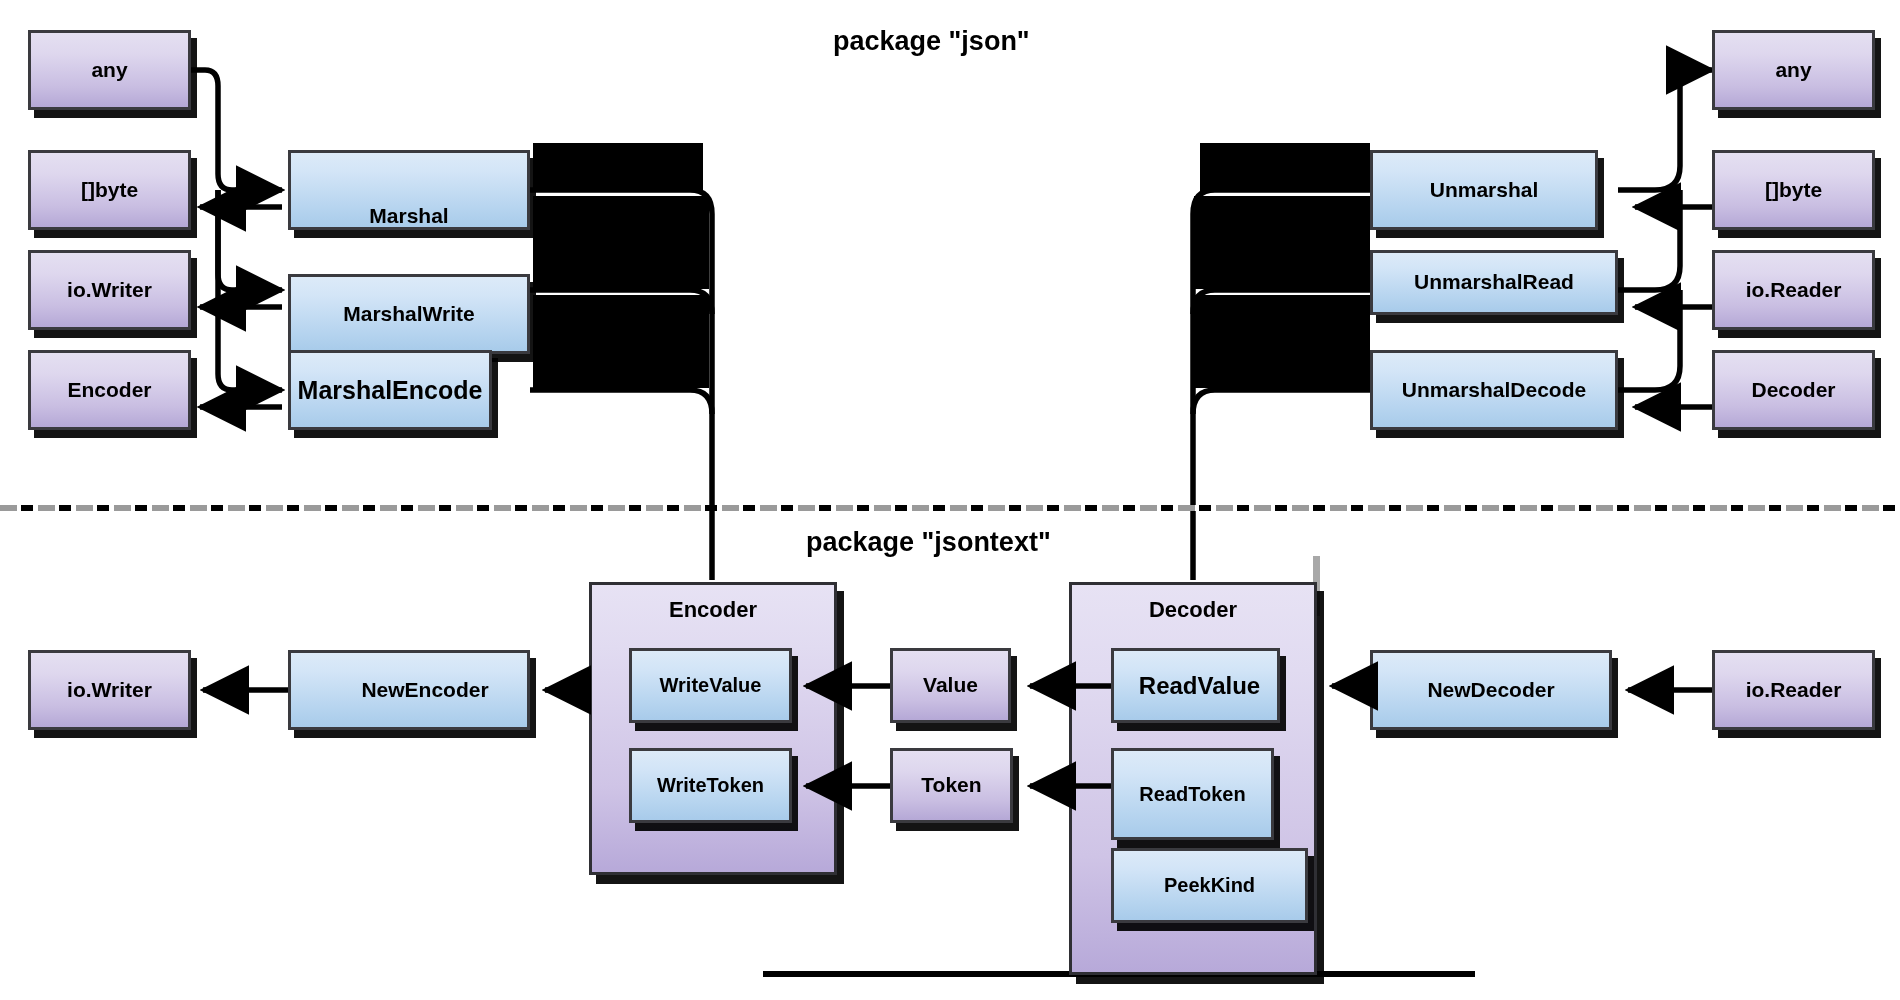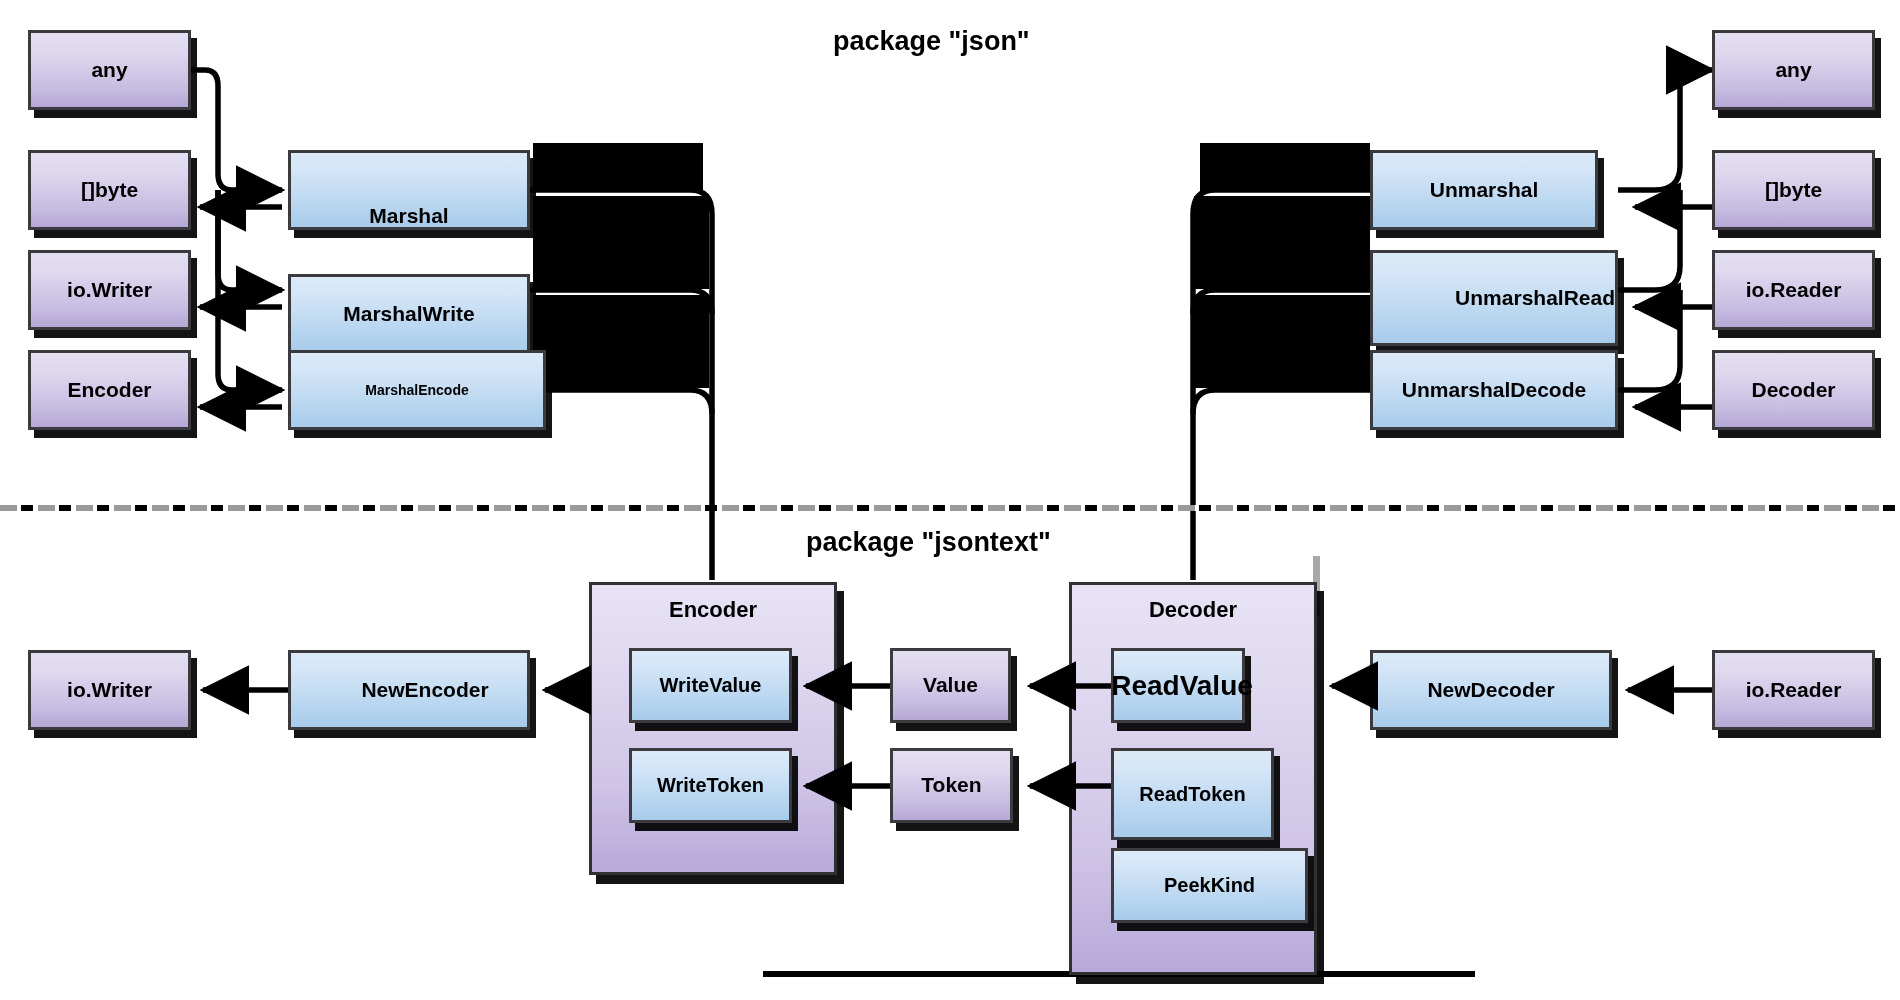--- a/index.html
+++ b/index.html
@@ -162,41 +162,41 @@
   <div class="node purple" style="left:28px;top:350px;width:163px;height:80px;font-size:21px;">
     <span class="lbl">Encoder</span>
   </div>
 
   <div class="node blue" style="left:288px;top:150px;width:242px;height:80px;font-size:21px;align-items:flex-end;">
     <span class="lbl">Marshal</span>
   </div>
   <div class="node blue" style="left:288px;top:250px;width:242px;height:80px;font-size:21px;margin-top:24px;">
     <span class="lbl">MarshalWrite</span>
   </div>
-  <div class="node blue" style="left:288px;top:350px;width:258px;height:80px;font-size:14px;">
+  <div class="node blue" style="left:288px;top:350px;width:204px;height:80px;font-size:25px;">
     <span class="lbl">MarshalEncode</span>
   </div>
 
   <div class="node purple" style="left:1712px;top:30px;width:163px;height:80px;font-size:21px;">
     <span class="lbl">any</span>
   </div>
   <div class="node purple" style="left:1712px;top:150px;width:163px;height:80px;font-size:21px;">
     <span class="lbl">[]byte</span>
   </div>
   <div class="node purple" style="left:1712px;top:250px;width:163px;height:80px;font-size:21px;">
     <span class="lbl">io.Reader</span>
   </div>
   <div class="node purple" style="left:1712px;top:350px;width:163px;height:80px;font-size:21px;">
     <span class="lbl">Decoder</span>
   </div>
 
   <div class="node blue" style="left:1370px;top:150px;width:228px;height:80px;font-size:21px;">
     <span class="lbl">Unmarshal</span>
   </div>
-  <div class="node blue" style="left:1370px;top:250px;width:248px;height:96px;font-size:21px;justify-content:flex-end;">
+  <div class="node blue" style="left:1370px;top:250px;width:248px;height:65px;font-size:21px;">
     <span class="lbl">UnmarshalRead</span>
   </div>
   <div class="node blue" style="left:1370px;top:350px;width:248px;height:80px;font-size:21px;">
     <span class="lbl">UnmarshalDecode</span>
   </div>
 
   <div class="container-node" style="left:589px;top:582px;width:248px;height:293px;">
     <span class="ctitle">Encoder</span>
   </div>
   <div class="container-node" style="left:1069px;top:582px;width:248px;height:393px;">
@@ -217,21 +217,21 @@
     <span class="lbl">WriteToken</span>
   </div>
 
   <div class="node purple" style="left:890px;top:648px;width:121px;height:75px;font-size:21px;">
     <span class="lbl">Value</span>
   </div>
   <div class="node purple" style="left:890px;top:748px;width:123px;height:75px;font-size:21px;">
     <span class="lbl">Token</span>
   </div>
 
-  <div class="node blue" style="left:1111px;top:648px;width:134px;height:75px;font-size:28px;padding-left:8px;">
+  <div class="node blue" style="left:1111px;top:648px;width:169px;height:75px;font-size:24px;padding-left:8px;">
     <span class="lbl">ReadValue</span>
   </div>
   <div class="node blue" style="left:1111px;top:748px;width:163px;height:92px;font-size:20px;">
     <span class="lbl">ReadToken</span>
   </div>
   <div class="node blue" style="left:1111px;top:848px;width:197px;height:75px;font-size:20px;">
     <span class="lbl">PeekKind</span>
   </div>
 
   <div class="node blue" style="left:1370px;top:650px;width:242px;height:80px;font-size:21px;">

